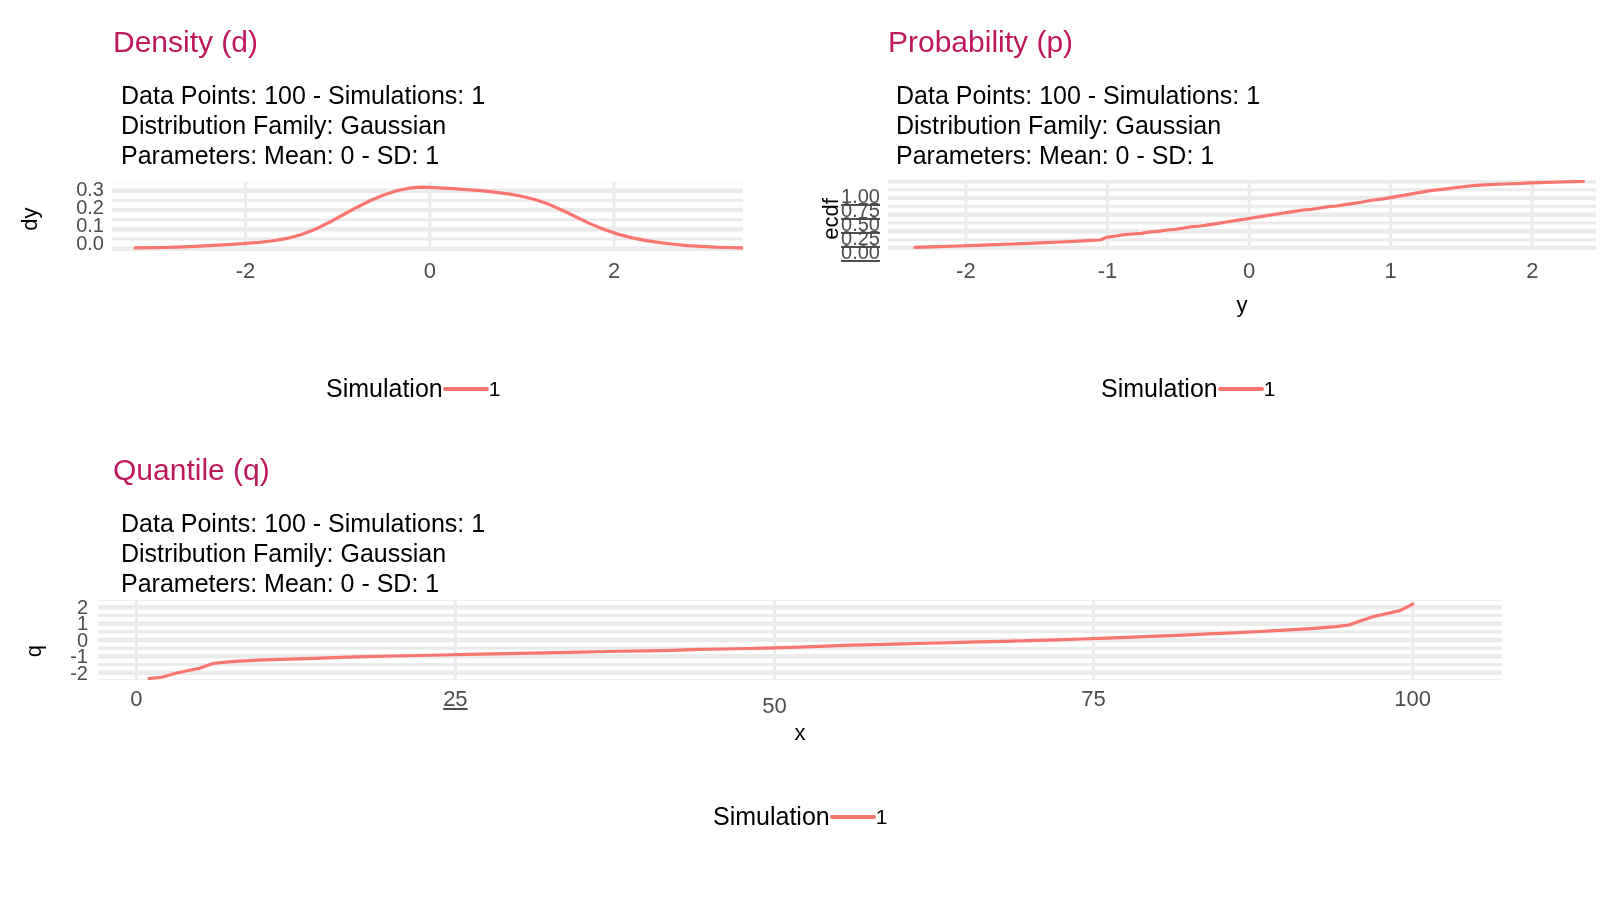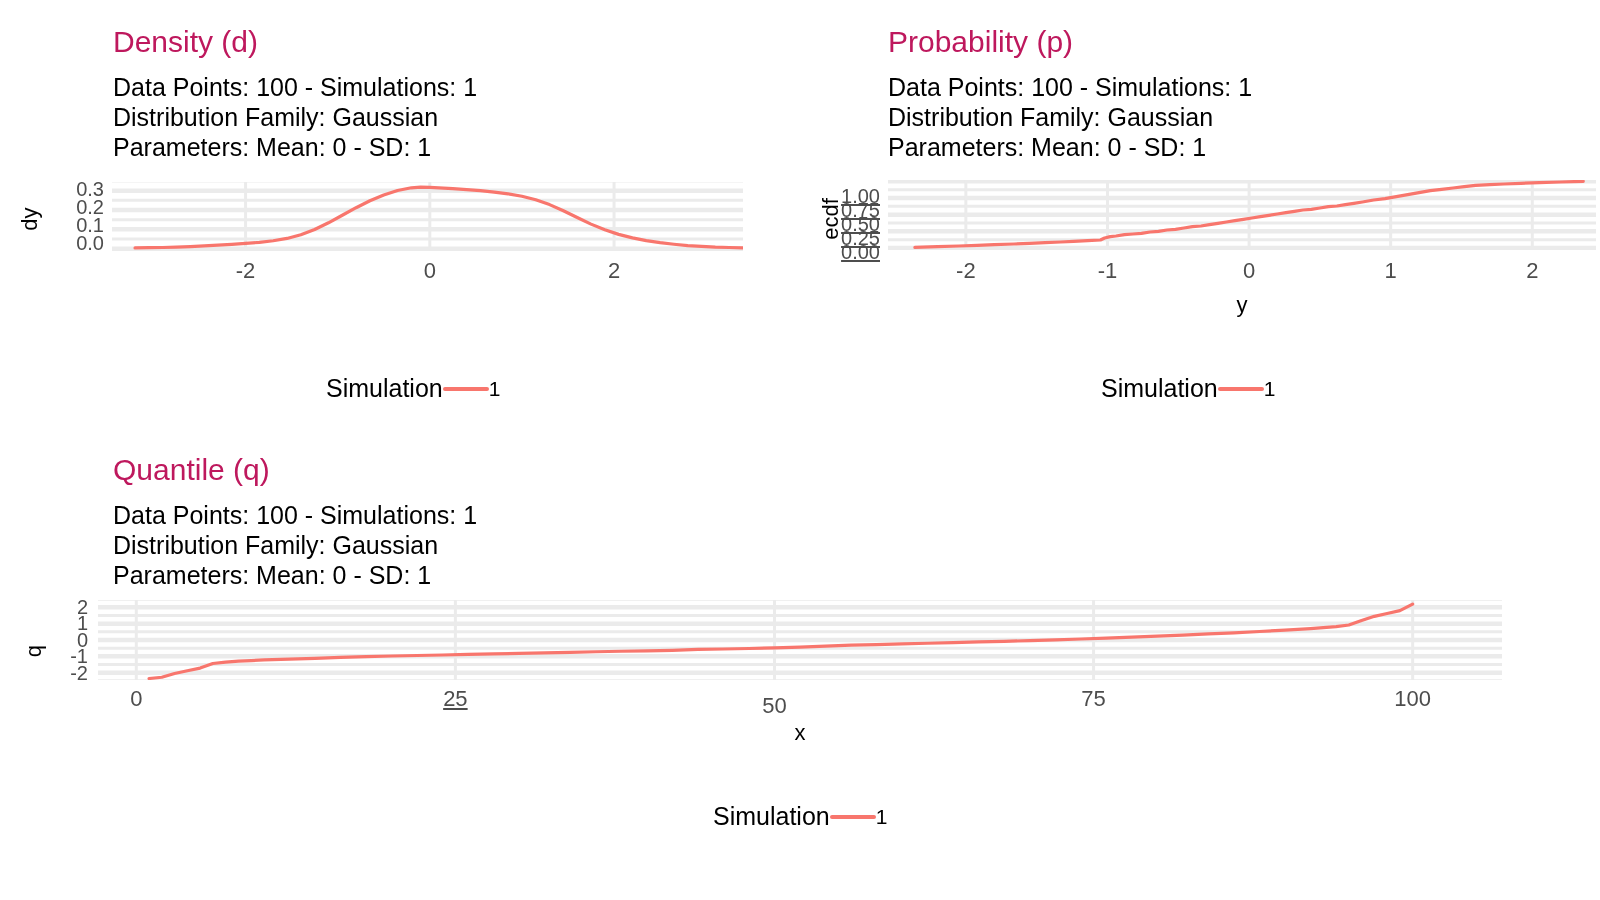--- a/index.html
+++ b/index.html
@@ -33,21 +33,21 @@
     color: #be185d;
     white-space: nowrap;
     margin: 0;
     font-weight: 400;
   }
   .plot-subtitle {
     font-size: 25px;
     line-height: 30px;
     color: #000000;
     white-space: pre-line;
-    margin: 0;
+    margin: 8px;
     font-weight: 400;
   }
 
   .panel-area {
     position: relative;
   }
   .axis-title-y {
     position: absolute;
     font-size: 22px;
     color: #000000;

